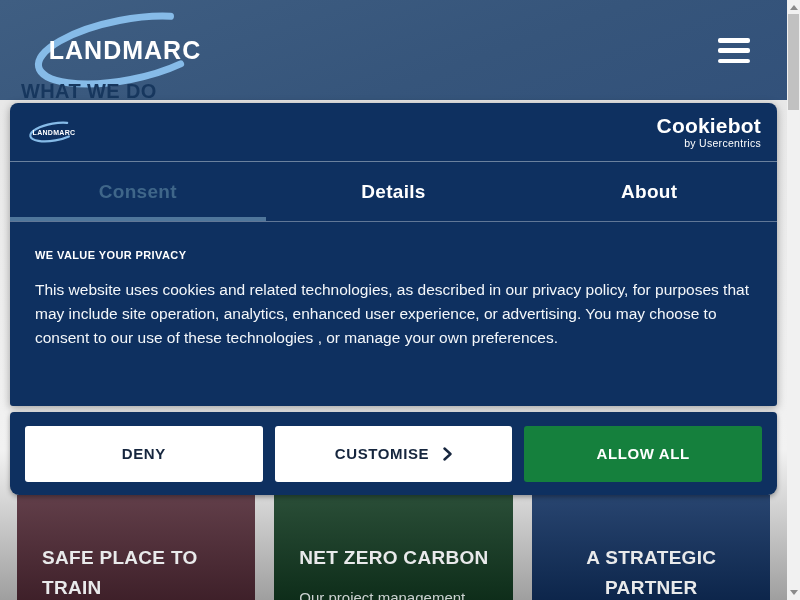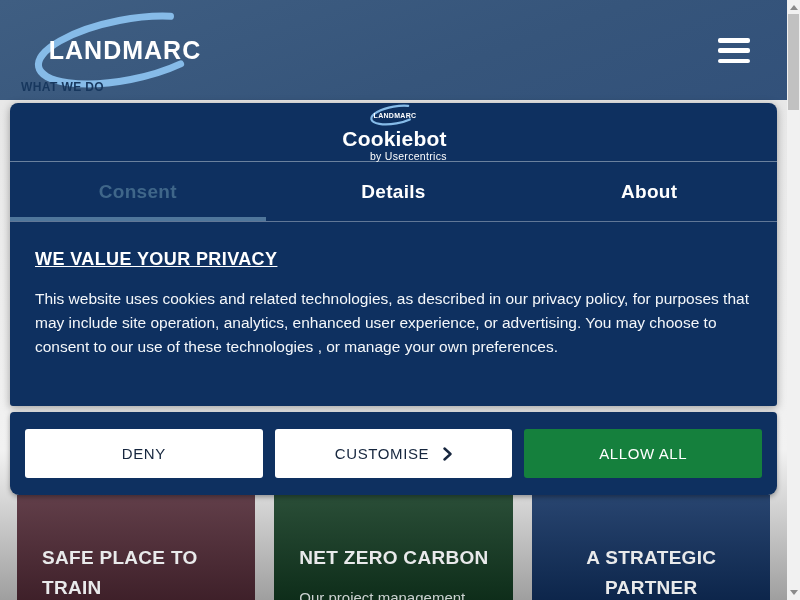--- a/index.html
+++ b/index.html
@@ -35,21 +35,21 @@
     position: absolute; left: 718px; top: 38px;
     width: 32px; height: 25px;
     display: flex; flex-direction: column; justify-content: space-between;
     cursor: pointer;
   }
   .hamburger span {
     display: block; height: 4.5px; border-radius: 2px; background: #ffffff;
   }
   .hero-heading {
     position: absolute; left: 21px; top: 80px;
-    font-size: 12px; font-weight: bold; letter-spacing: 0.4px;
+    font-size: 20px; font-weight: bold; letter-spacing: 0.4px;
     color: #17375e;
   }
 
   
   .cards-row {
     position: absolute; left: 17px; top: 495px;
     width: 753px; height: 105px;
     display: flex; gap: 19px;
   }
   .card {
@@ -72,21 +72,20 @@
     position: absolute; left: 10px; top: 103px;
     width: 767px; height: 303px;
     border-radius: 8px 8px 3px 3px;
     box-shadow: 0 2px 8px rgba(0,0,0,0.35);
   }
   .cb-header {
     height: 59px;
     display: flex; align-items: center; justify-content: space-between;
     padding: 0 16px 0 18px;
     border-bottom: 1px solid rgba(220,228,236,0.45);
-    flex-direction: column;
   }
   .cb-logo { width: 52px; height: 24px; }
   .cb-brand { text-align: right; color: #ffffff; line-height: 1; cursor: pointer; }
   .cb-brand-name { font-size: 21px; font-weight: bold; letter-spacing: 0.2px; }
   .cb-brand-sub { font-size: 10.5px; margin-top: 2px; letter-spacing: 0.3px; }
 
   .cb-tabs {
     position: relative; height: 60px;
     display: flex;
     border-bottom: 1px solid rgba(220,228,236,0.40);
@@ -99,41 +98,41 @@
   }
   .cb-tab.active { color: #3f6689; }
   .cb-tab-indicator {
     position: absolute; left: 0; bottom: 0;
     width: 33.33%; height: 4px;
     background: #4f769b;
   }
 
   .cb-content { padding: 27px 25px 0 25px; }
   .cb-title {
-    font-size: 18px; font-weight: bold; letter-spacing: 0.4px;
-    color: #ffffff; margin-bottom: 17px; text-decoration: underline;
+    font-size: 11px; font-weight: bold; letter-spacing: 0.4px;
+    color: #ffffff; margin-bottom: 17px;
   }
   .cb-text {
     font-size: 15.5px; line-height: 24px; color: #f4f7fa;
   }
 
   .cb-footer {
     position: absolute; left: 10px; top: 412px;
     width: 767px; height: 83px;
     border-radius: 4px 4px 9px 9px;
     display: flex; align-items: center; gap: 12px;
     padding: 0 15px;
     box-shadow: 0 2px 5px rgba(0,0,0,0.35);
   }
   .cb-btn {
-    flex: 1; height: 49px;
+    flex: 1; height: 56px;
     display: flex; align-items: center; justify-content: center; gap: 14px;
     border: none; border-radius: 3px;
     font-family: "Liberation Sans", sans-serif;
-    font-size: 15px; font-weight: normal; letter-spacing: 0.6px;
+    font-size: 15px; font-weight: bold; letter-spacing: 0.6px;
     cursor: pointer;
   }
   .cb-btn.light { background: #ffffff; color: #16263e; }
   .cb-btn.primary { color: #ffffff; }
 
   
   .scrollbar {
     position: absolute; left: 787px; top: 0;
     width: 13px; height: 600px;
     background: #f1f1f1;

